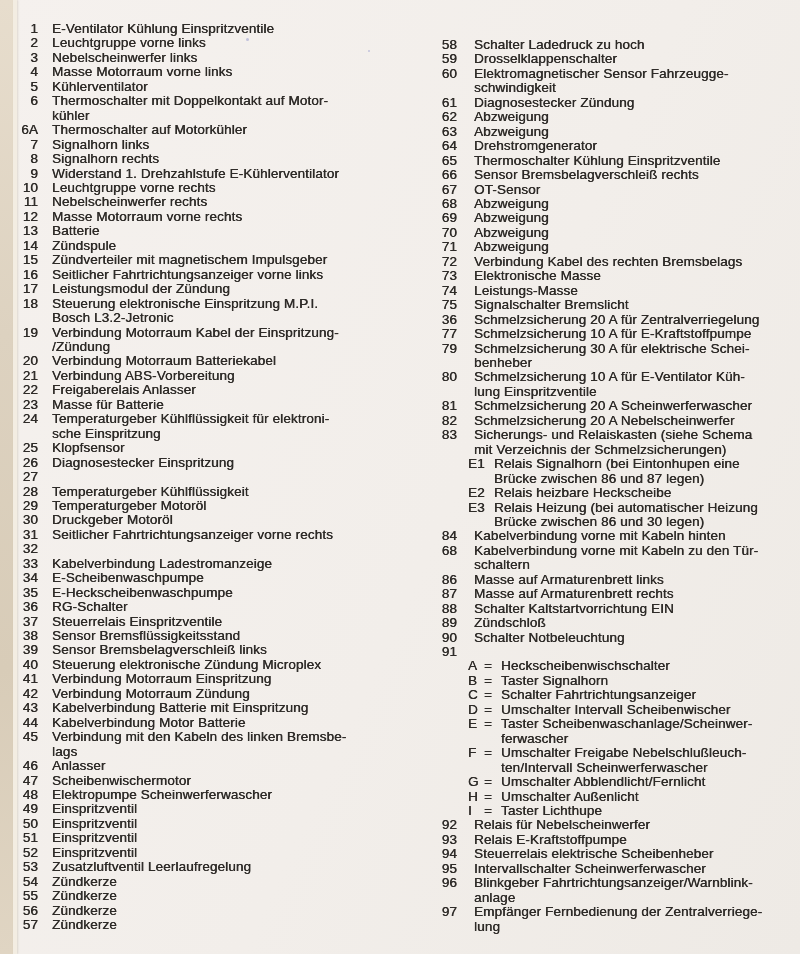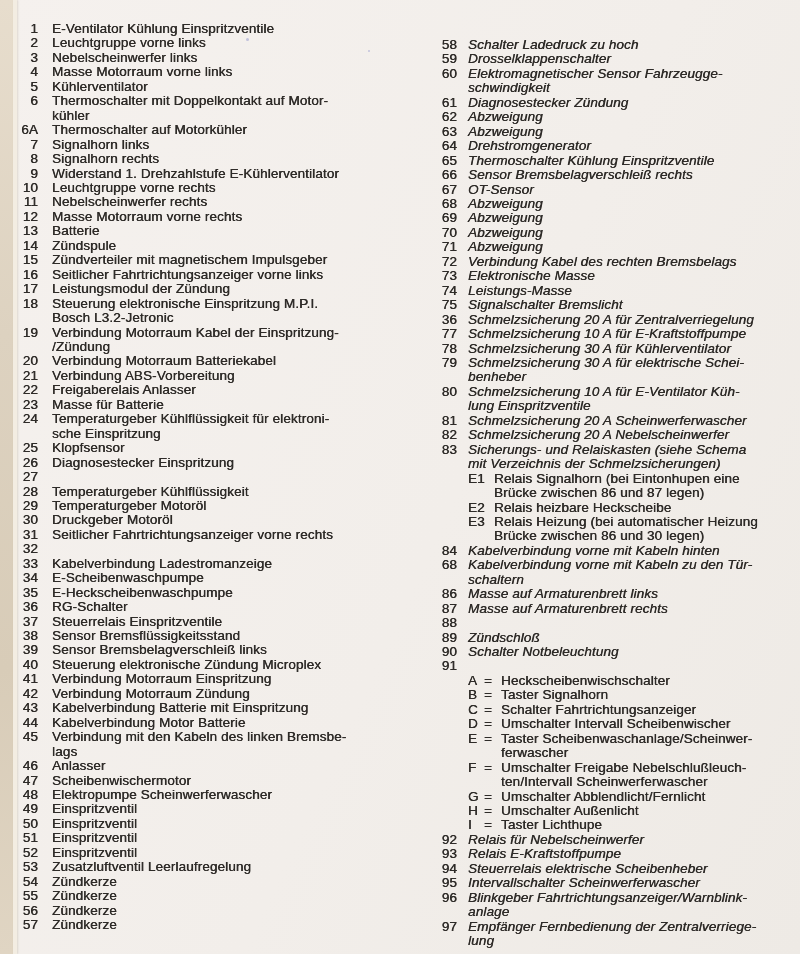--- a/index.html
+++ b/index.html
@@ -29,21 +29,21 @@
   .speck.s1 { left:246px; top:38px; }
   .speck.s2 { left:368px; top:50px; width:2px; height:2px; }
 
   .col { position:absolute; }
   .col-left  { left:8px;   top:22px; width:362px; }
   .col-right { left:427px; top:38px; width:367px; }
 
   .row { display:flex; align-items:flex-start; }
   .num { flex:none; width:30px; text-align:right; white-space:nowrap; }
   .txt { flex:1; margin-left:14px; white-space:pre-line; }
-  .col-right .txt { margin-left:11px;font-style:italic; }
+  .col-right .txt { margin-left:17px; }
 
   .subrow { display:flex; margin-left:41px; }
   .sublabel { flex:none; width:26px; white-space:nowrap; }
   .subrow.eq .sublabel { width:16px; }
   .sep { flex:none; width:17px; }
   .subtxt { flex:1; white-space:pre-line; }
 </style>
 </head>
 <body>
 
@@ -365,24 +365,20 @@
       </div>
       <div class="row">
         <span class="num">36</span>
         <span class="txt">Schmelzsicherung 20 A für Zentralverriegelung</span>
       </div>
       <div class="row">
         <span class="num">77</span>
         <span class="txt">Schmelzsicherung 10 A für E-Kraftstoffpumpe</span>
       </div>
       <div class="row">
-        <span class="num">78</span>
-        <span class="txt">Schmelzsicherung 30 A für Kühlerventilator</span>
-      </div>
-      <div class="row">
         <span class="num">79</span>
         <span class="txt">Schmelzsicherung 30 A für elektrische Schei-
 benheber</span>
       </div>
       <div class="row">
         <span class="num">80</span>
         <span class="txt">Schmelzsicherung 10 A für E-Ventilator Küh-
 lung Einspritzventile</span>
       </div>
       <div class="row">
@@ -424,20 +420,21 @@
       <div class="row">
         <span class="num">86</span>
         <span class="txt">Masse auf Armaturenbrett links</span>
       </div>
       <div class="row">
         <span class="num">87</span>
         <span class="txt">Masse auf Armaturenbrett rechts</span>
       </div>
       <div class="row">
         <span class="num">88</span>
+        <span class="txt">Schalter Kaltstartvorrichtung EIN</span>
       </div>
       <div class="row">
         <span class="num">89</span>
         <span class="txt">Zündschloß</span>
       </div>
       <div class="row">
         <span class="num">90</span>
         <span class="txt">Schalter Notbeleuchtung</span>
       </div>
       <div class="row">

